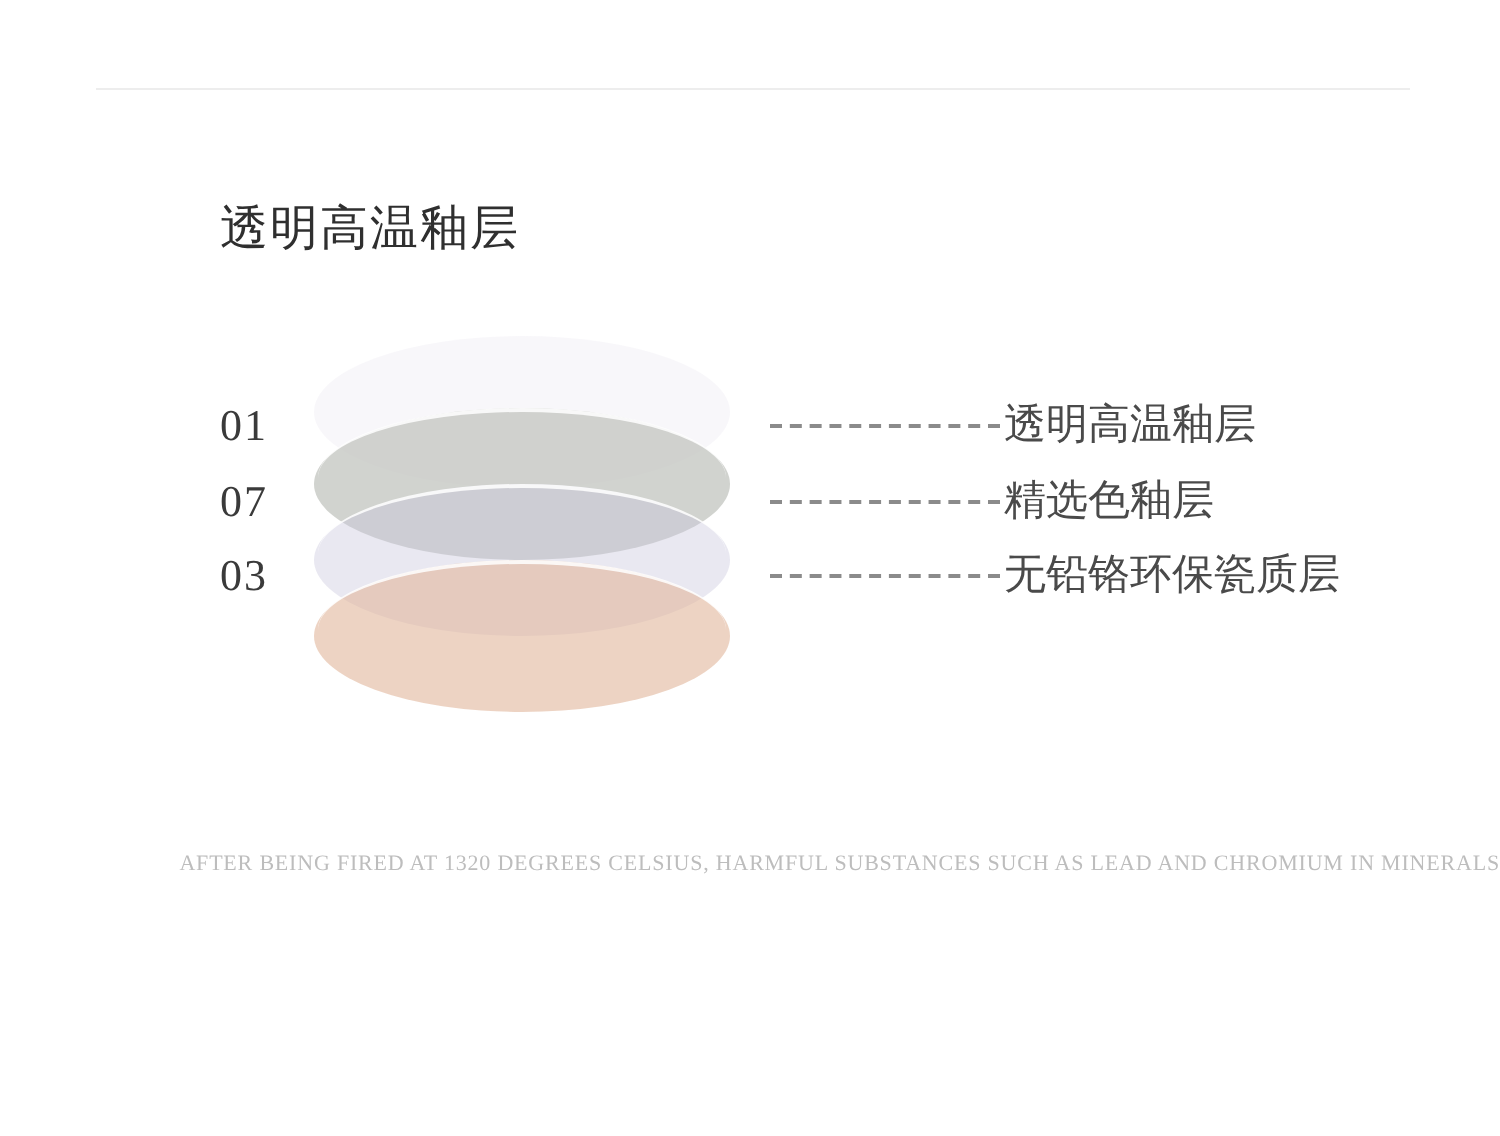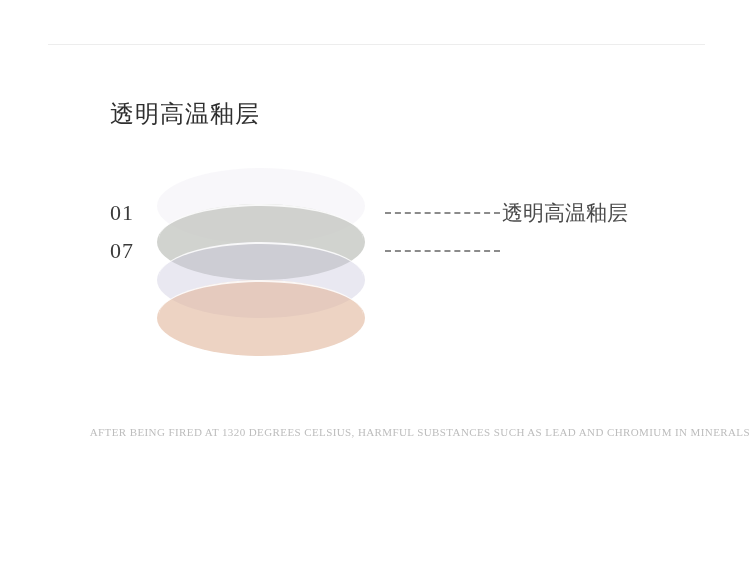--- a/index.html
+++ b/index.html
@@ -180,22 +180,28 @@
 
     <div class="row" style="top:198px;">
       <span class="row-index">01</span>
       <span class="row-leader"></span>
       <span class="row-label">透明高温釉层</span>
     </div>
 
     <div class="row" style="top:236px;">
       <span class="row-index">07</span>
       <span class="row-leader"></span>
+      <span class="row-label">精选色釉层</span>
     </div>
 
+    <div class="row" style="top:273px;">
+      <span class="row-index">03</span>
+      <span class="row-leader"></span>
+      <span class="row-label">无铅铬环保瓷质层</span>
+    </div>
 
 
   </div>
 
   <div class="caption">
     <span class="caption-line">AFTER BEING FIRED AT 1320 DEGREES CELSIUS, HARMFUL SUBSTANCES SUCH AS LEAD AND CHROMIUM IN MINERALS</span>
   </div>
 
 </div>
 

